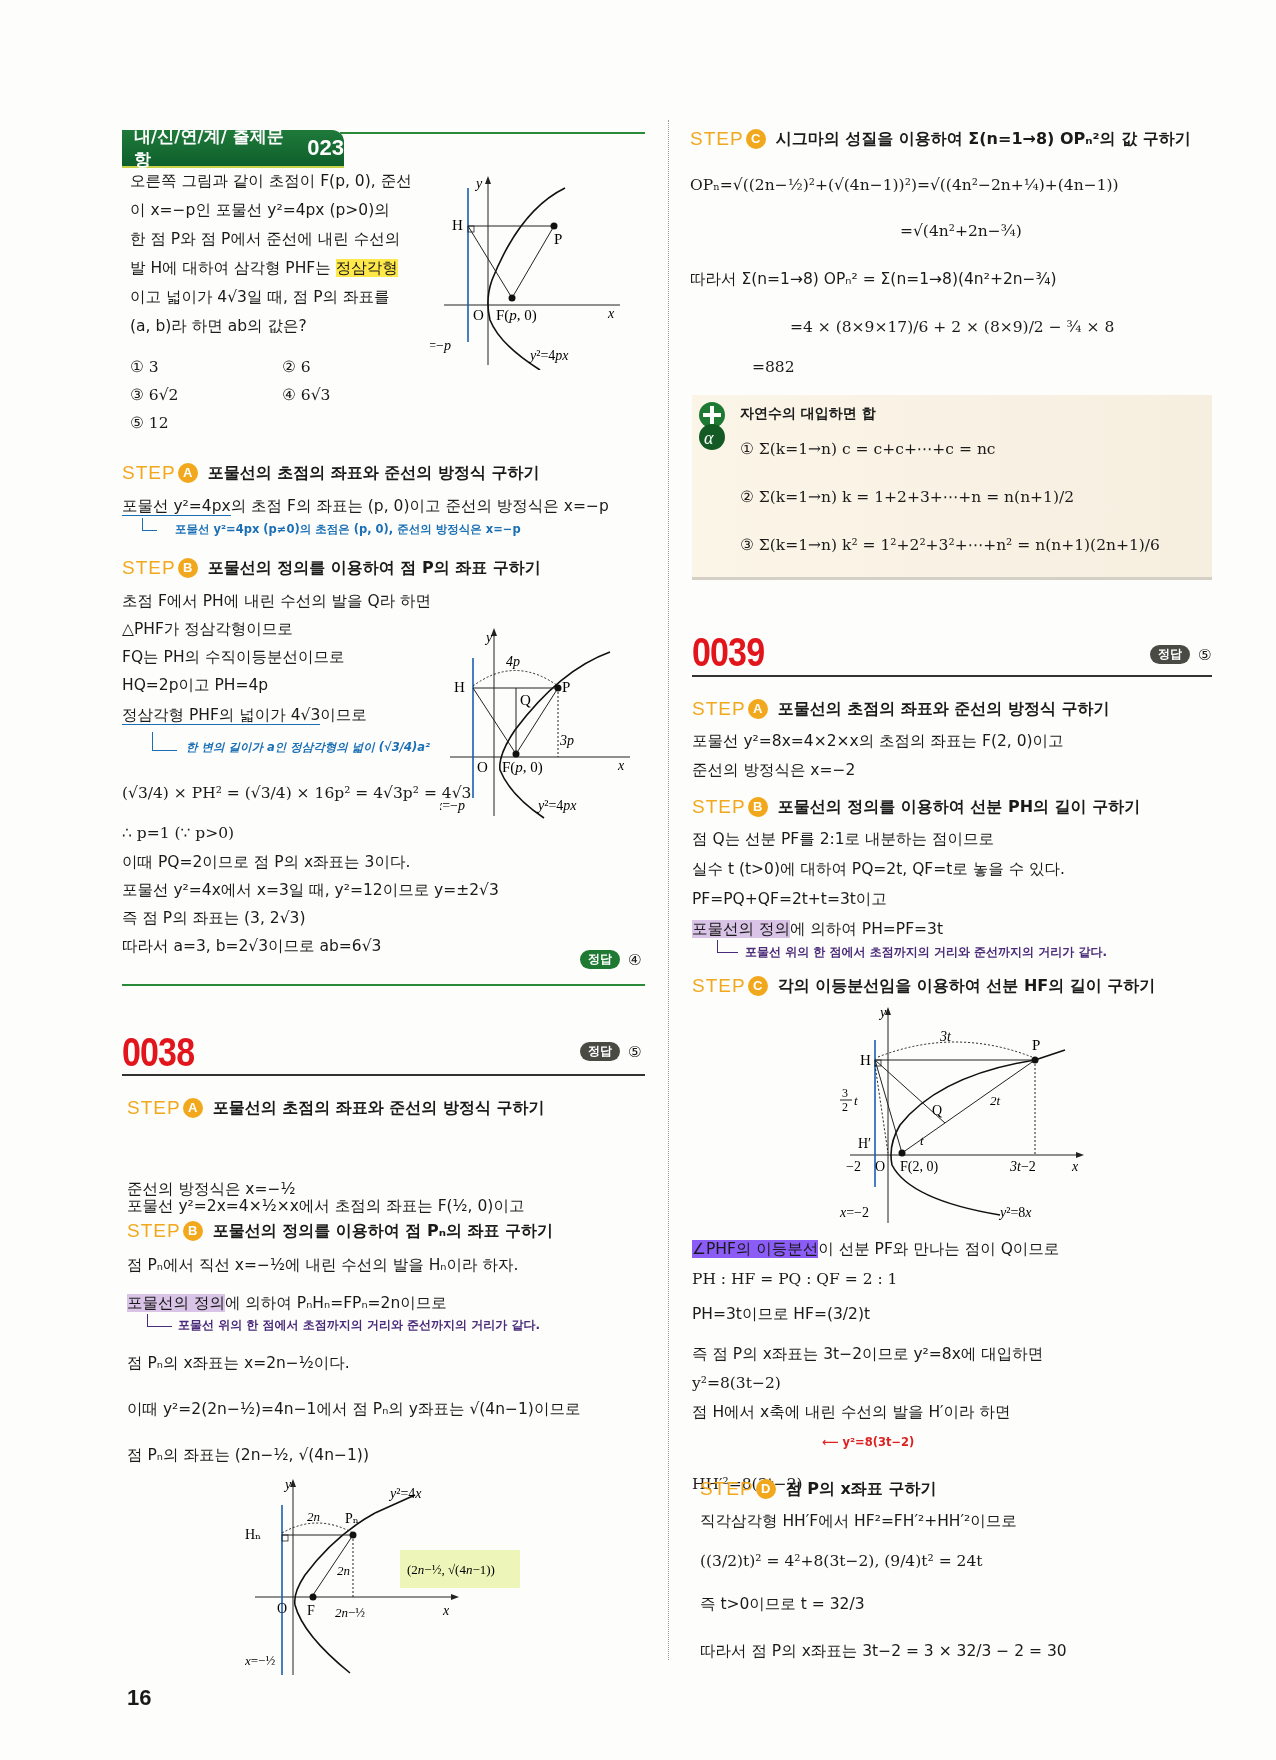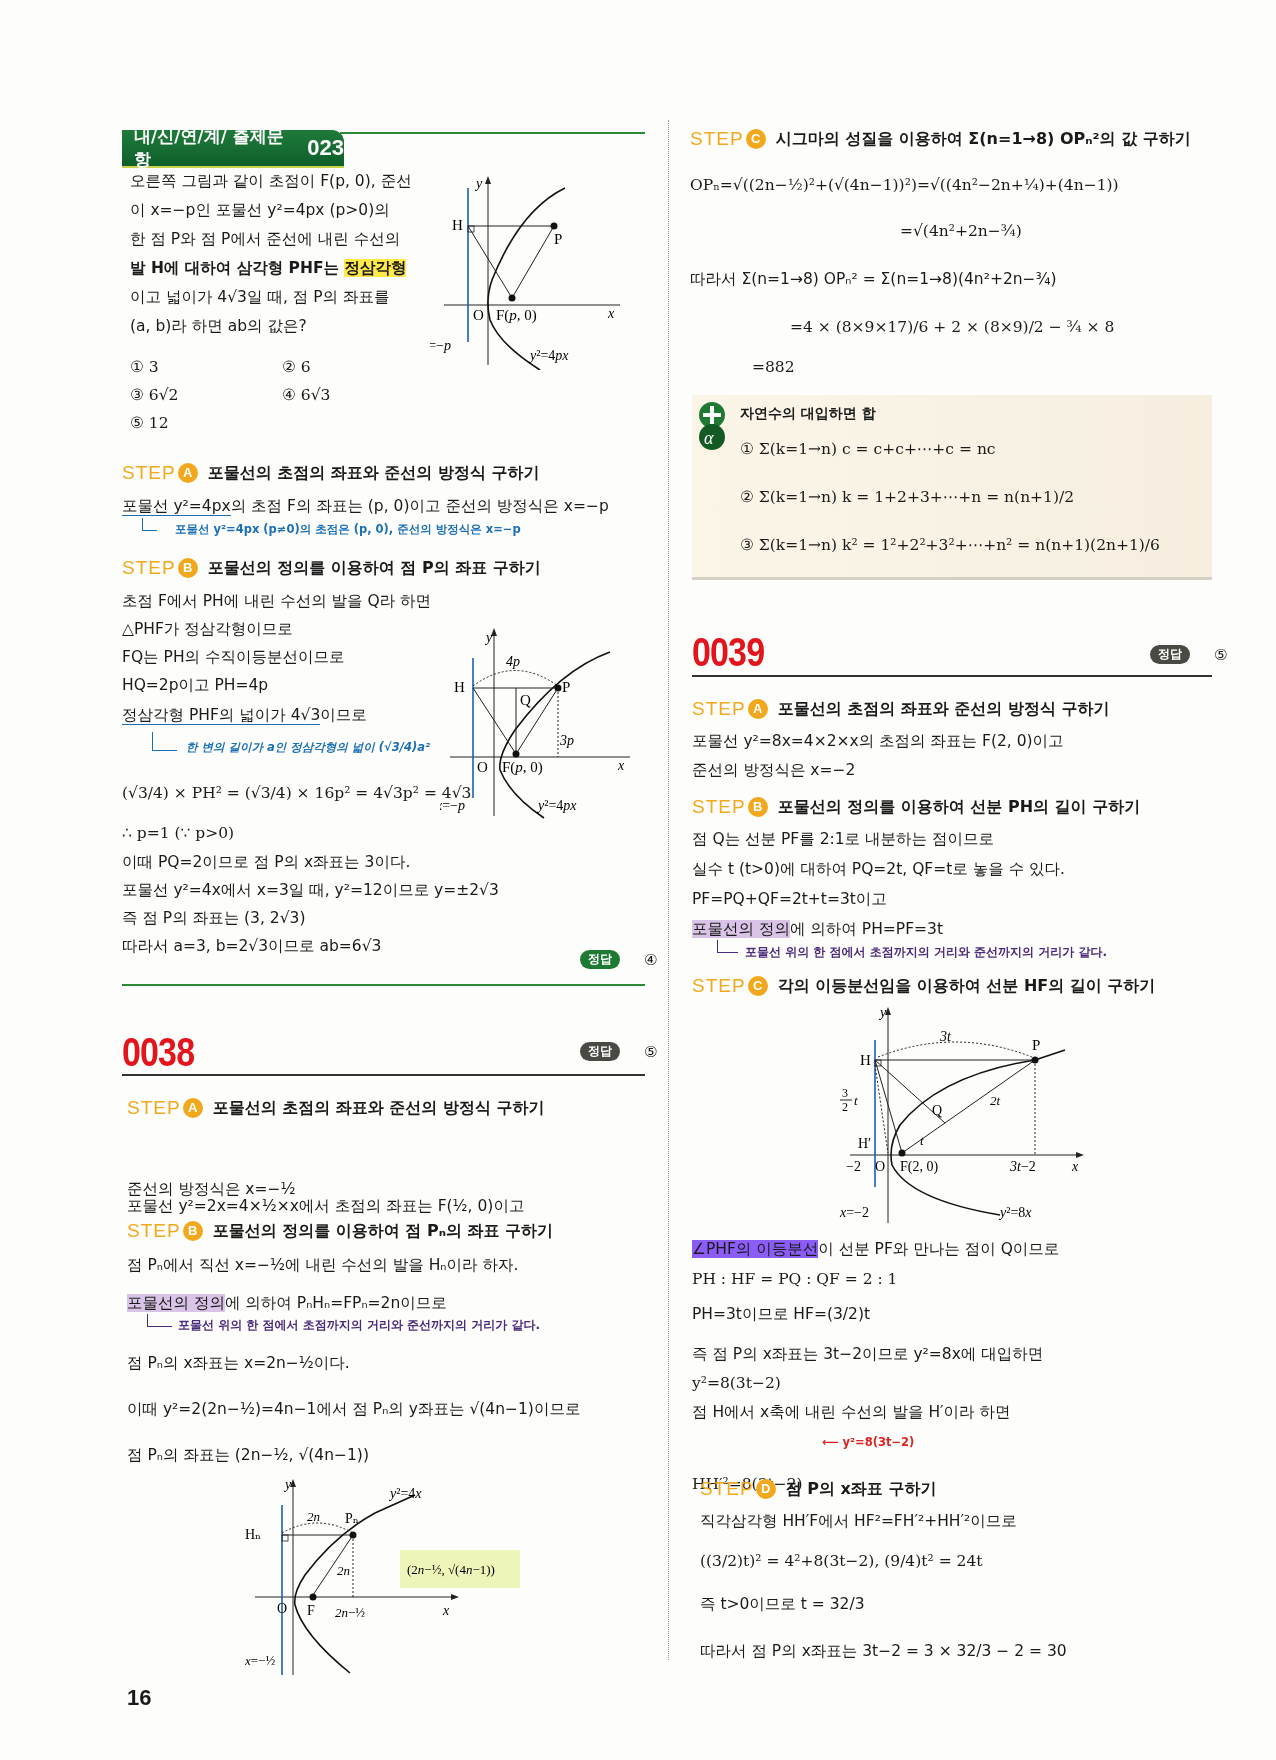--- a/index.html
+++ b/index.html
@@ -22,21 +22,21 @@
   .note-purple { color:#4a2a7a; font-size:12px; font-weight:bold; }
   .note-red { color:#d22; font-size:11.5px; font-weight:bold; }
   .hl-yellow { background:#ffe84a; }
   .hl-purple { background:#d9c3e6; }
   .hl-green { background:#8b5cf6; }
   .ul-blue { border-bottom:1.5px solid #1a6fb5; }
   .prob-num { position:absolute; font-family:"Liberation Sans",sans-serif; font-weight:bold; color:#e2141c; font-size:40px; letter-spacing:-1px; transform:scaleX(0.85); transform-origin:left; }
   .hr-black { position:absolute; height:2px; background:#333; }
   .hr-green { position:absolute; height:2px; background:#2a8a3a; }
   .answer { position:absolute; display:flex; align-items:center; font-size:15px; }
-  .answer .pill { display:inline-block; padding:1px 8px; border-radius:10px; color:#fff; font-size:12px; font-weight:bold; margin-right:24px; }
+  .answer .pill { display:inline-block; padding:1px 8px; border-radius:10px; color:#fff; font-size:12px; font-weight:bold; margin-right:8px; }
   .pill-green { background:#1e7a33; }
   .pill-dark { background:#4a4a44; }
   .tip-box { position:absolute; left:692px; top:395px; width:520px; height:182px; background:linear-gradient(90deg,#fbf5e8,#f6efe0);
              border-bottom:3px solid #d5d0c5; }
   .tip-icon { position:absolute; left:696px; top:400px; width:32px; height:52px; }
   .page-num { position:absolute; left:127px; top:1685px; font-size:22px; font-weight:bold; font-family:"Liberation Sans",sans-serif; }
   svg text { font-family:"Liberation Serif","DejaVu Serif",serif; }
 </style>
 </head>
 <body>
@@ -44,21 +44,21 @@
 <div class="banner">
   <span>내/신/연/계/ 출제문항</span>
   <span class="num">023</span>
 </div>
 <div class="banner-line"></div>
 
 <div>
   <div class="txt" style="left:130px;top:172px;">오른쪽 그림과 같이 초점이 F(p, 0), 준선</div>
   <div class="txt" style="left:130px;top:201px;">이 x=−p인 포물선 y²=4px (p&gt;0)의</div>
   <div class="txt" style="left:130px;top:230px;">한 점 P와 점 P에서 준선에 내린 수선의</div>
-  <div class="txt" style="left:130px;top:259px;font-weight:bold;">
+  <div class="txt" style="left:130px;top:259px;">
     <span>발 H에 대하여 삼각형 PHF는</span>
     <span class="hl-yellow">정삼각형</span>
   </div>
   <div class="txt" style="left:130px;top:288px;">이고 넓이가 4√3일 때, 점 P의 좌표를</div>
   <div class="txt" style="left:130px;top:317px;">(a, b)라 하면 ab의 값은?</div>
 
   <div class="txt serif" style="left:130px;top:358px;">① 3</div>
   <div class="txt serif" style="left:282px;top:358px;">② 6</div>
   <div class="txt serif" style="left:130px;top:386px;">③ 6√2</div>
   <div class="txt serif" style="left:282px;top:386px;">④ 6√3</div>

